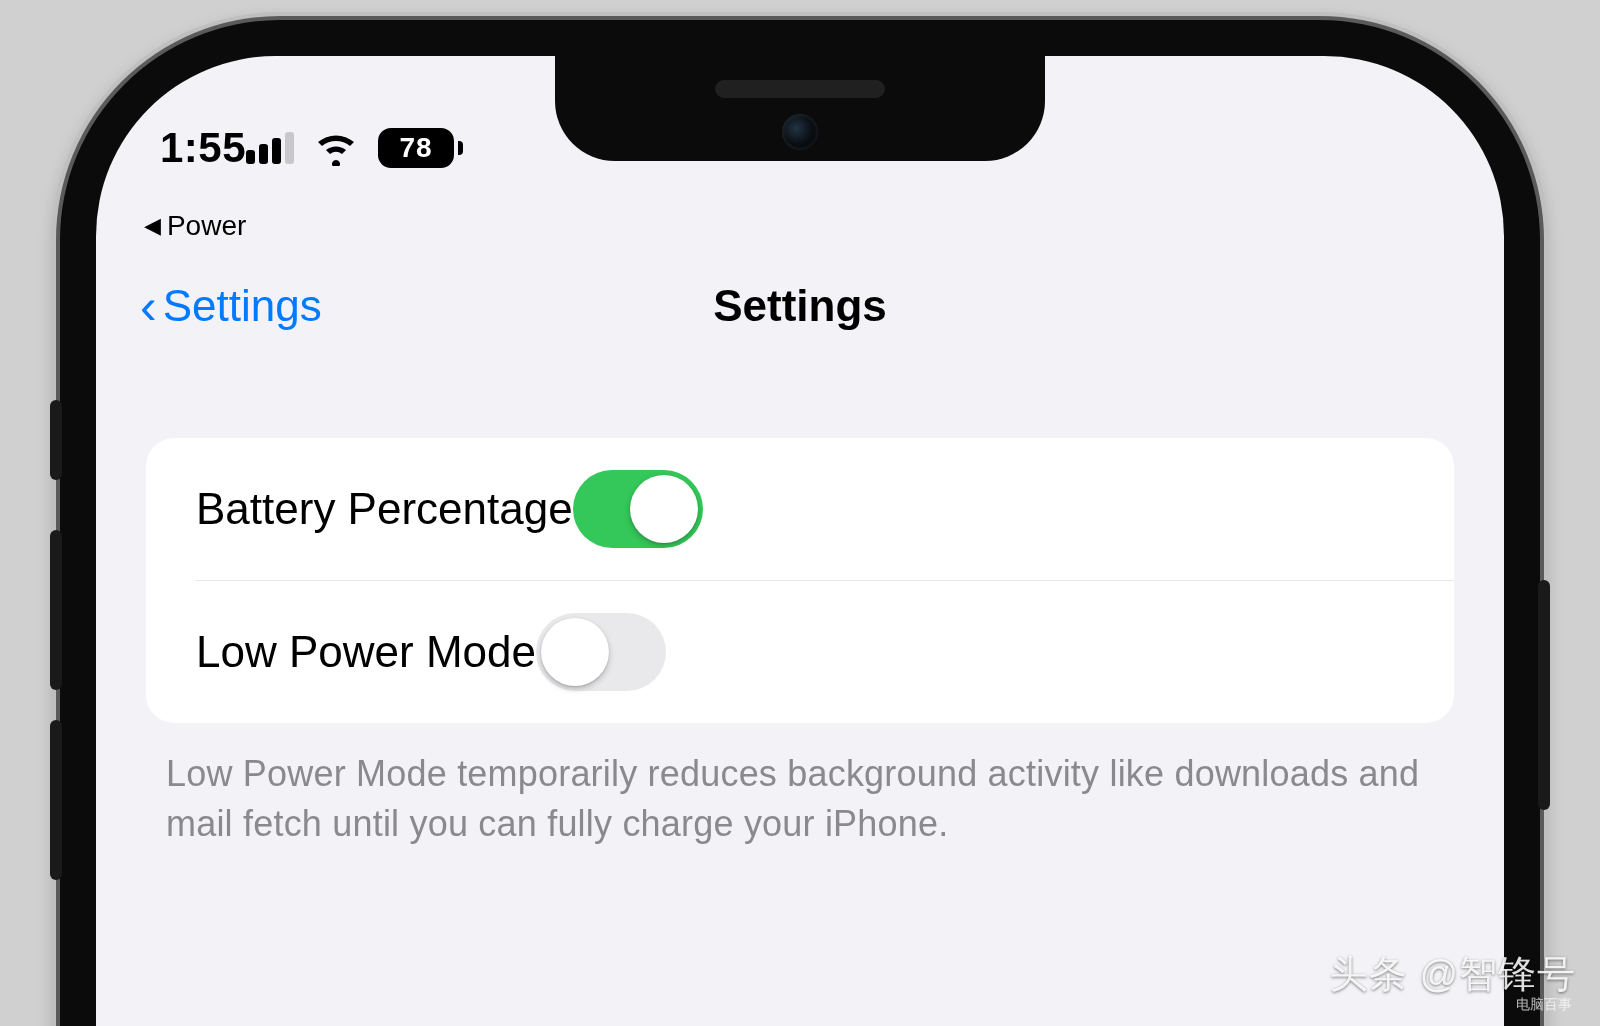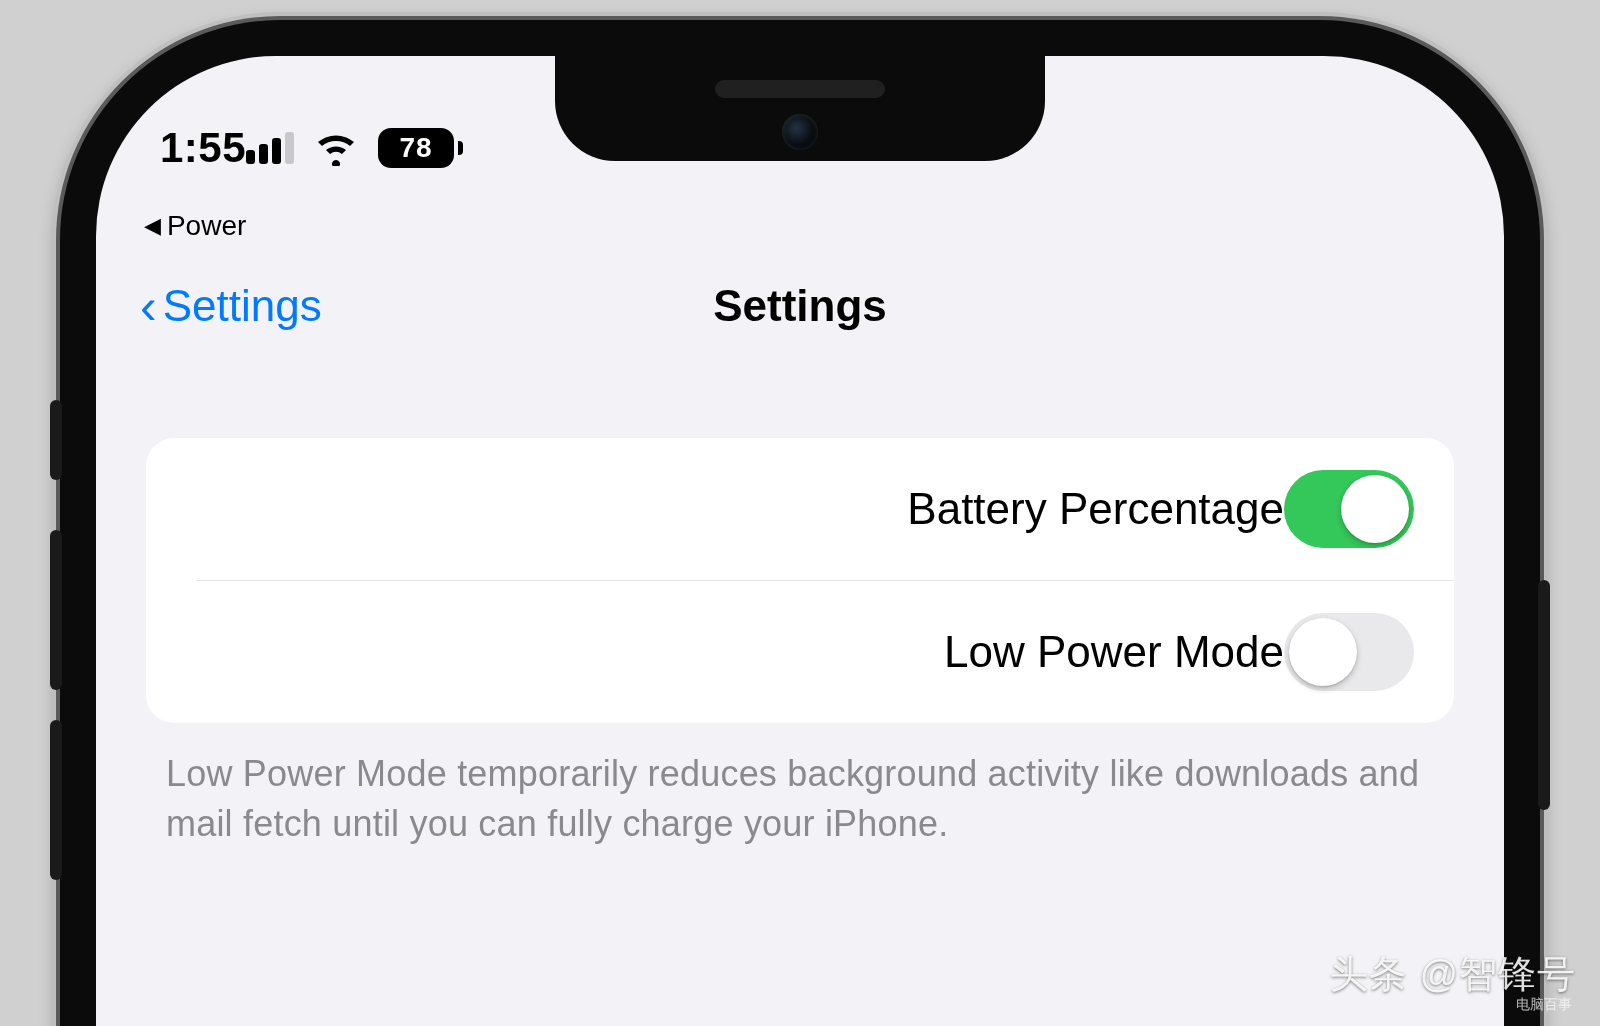--- a/index.html
+++ b/index.html
@@ -177,21 +177,21 @@
   
   .group {
     margin: 52px 50px 0 50px;
     background: #ffffff;
     border-radius: 28px;
     overflow: hidden;
   }
   .row {
     display: flex;
     align-items: center;
-    justify-content: flex-end;
+    justify-content: flex-start;
     padding: 32px 40px 32px 50px;
     font-size: 44px;
     color: #000;
   }
   .row + .row { border-top: 1px solid #e5e5ea; margin-left: 50px; padding-left: 0; }
   .row + .row .row-label { padding-left: 0; }
 
   
   .toggle {
     width: 130px;

